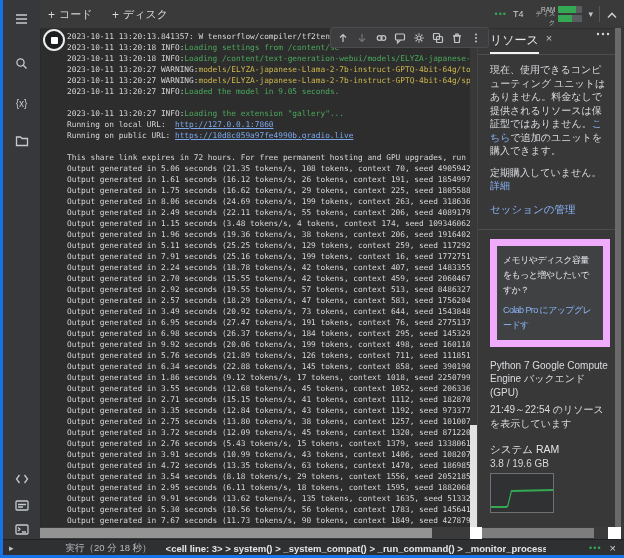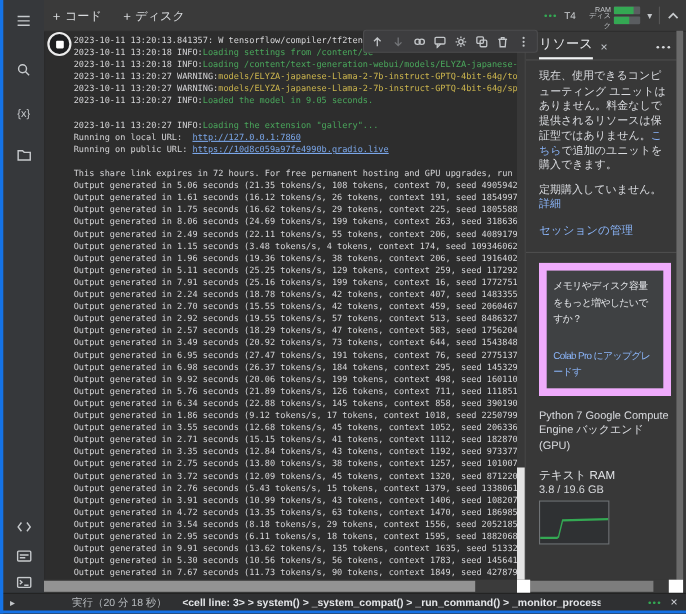--- a/index.html
+++ b/index.html
@@ -55,32 +55,32 @@
   #corner1{left:470px;top:527px;width:12px;height:12px;background:#ffffff;z-index:8;}
   #pan-hsb{left:482px;top:527px;width:126px;height:12px;background:#3b3b3b;z-index:7;}
   #pan-hsb .thumb{position:absolute;left:0;top:1px;height:10px;width:112px;background:#7d7d7d;}
   #corner2{left:608px;top:527px;width:13px;height:12px;background:#ffffff;z-index:8;}
   #pan-vsb{left:615px;top:28px;width:6px;height:499px;background:#474747;z-index:7;}
   #pan-vsb .thumb{position:absolute;left:0;top:0;width:6px;height:499px;background:#6a6a6a;}
   
   #panel{left:477px;top:28px;width:138px;height:499px;background:#383838;border-left:1px solid #454545;
     overflow:hidden;z-index:2;color:#dadce0;}
   #panel-inner{padding:4px 6px 0 12px;}
-  #panel-header{display:flex;align-items:center;height:22px;}
+  #panel-header{display:flex;height:22px;}
   #panel-title{color:#e8eaed;font-size:12px;border-bottom:2px solid #f1f3f4;padding-bottom:3px;cursor:pointer;}
   #panel-close{color:#bdc1c6;font-size:11px;margin-left:7px;cursor:pointer;}
   #panel-more{margin-left:auto;cursor:pointer;display:flex;}
   #panel-more svg{fill:#d8dadd;}
   .pan-hr{height:1px;background:#4d4d4d;margin:0 -6px 0 -12px;}
   .pan-p{font-size:10px;line-height:13.5px;margin-top:8px;}
   .pan-link{color:#8ab4f8;cursor:pointer;text-decoration:none;}
   #session-link{display:block;font-size:10.5px;margin:10px 0 12px 0;font-family:Liberation Serif, serif;}
   #upgrade-card{margin-top:9px;background:#3f4143;border:7px solid #f0abfc;padding:7px 6px;
     font-size:9px;letter-spacing:-0.6px;line-height:15px;color:#e4e6e9;}
-  #upgrade-card .pan-link{display:block;margin-top:18px;letter-spacing:-0.6px;}
+  #upgrade-card .pan-link{display:block;margin-top:5px;letter-spacing:-0.6px;}
   #backend-text{font-size:10px;line-height:13.5px;margin-top:12px;}
   #range-text{font-size:10px;line-height:13.5px;margin-top:4px;}
   .meter{margin-top:13px;}
   .meter-label{font-size:10.5px;color:#e2e4e7;}
   .meter-value{font-size:10px;color:#d4d6d9;margin-top:1px;}
   .meter-graph{margin-top:4px;width:62px;height:38px;border:1px solid #6f7275;background:#2f3133;display:block;}
   
   #statusbar{left:0;top:539px;width:624px;height:16px;background:#2f3032;border-top:1px solid #232323;z-index:40;
     display:flex;align-items:center;}
   #sb-expand{color:#c3c6c9;font-size:9px;margin-left:9px;cursor:pointer;}
@@ -259,23 +259,24 @@
       <div class="pan-hr"></div>
       <div class="pan-p"><span>現在、使用できるコンピューティング ユニットはありません。料金なしで提供されるリソースは保証型ではありません。</span><span class="pan-link">こちら</span><span>で追加のユニットを購入できます。</span></div>
       <div class="pan-p"><span>定期購入していません。</span><span class="pan-link">詳細</span></div>
       <a id="session-link" class="pan-link">セッションの管理</a>
       <div class="pan-hr"></div>
       <div id="upgrade-card">
         <span>メモリやディスク容量をもっと増やしたいですか？</span>
         <a class="pan-link">Colab Pro にアップグレードす</a>
       </div>
       <div id="backend-text">Python 7 Google Compute Engine バックエンド (GPU)</div>
+      <div id="range-text">21:49～22:54 のリソースを表示しています</div>
       <div id="meters">
           <div class="meter">
-            <div class="meter-label">テキスト RAM</div>
+            <div class="meter-label">システム RAM</div>
             <div class="meter-value">3.8 / 19.6 GB</div>
             <svg class="meter-graph" viewBox="0 0 100 38" preserveAspectRatio="none">
               <polyline points="0,33 25,33 27,32 33,17 100,16" fill="none" stroke="#34a853" stroke-width="2"></polyline>
             </svg>
           </div>
         </div>
     </div>
   </div>
 
   <div id="statusbar" class="abs">

